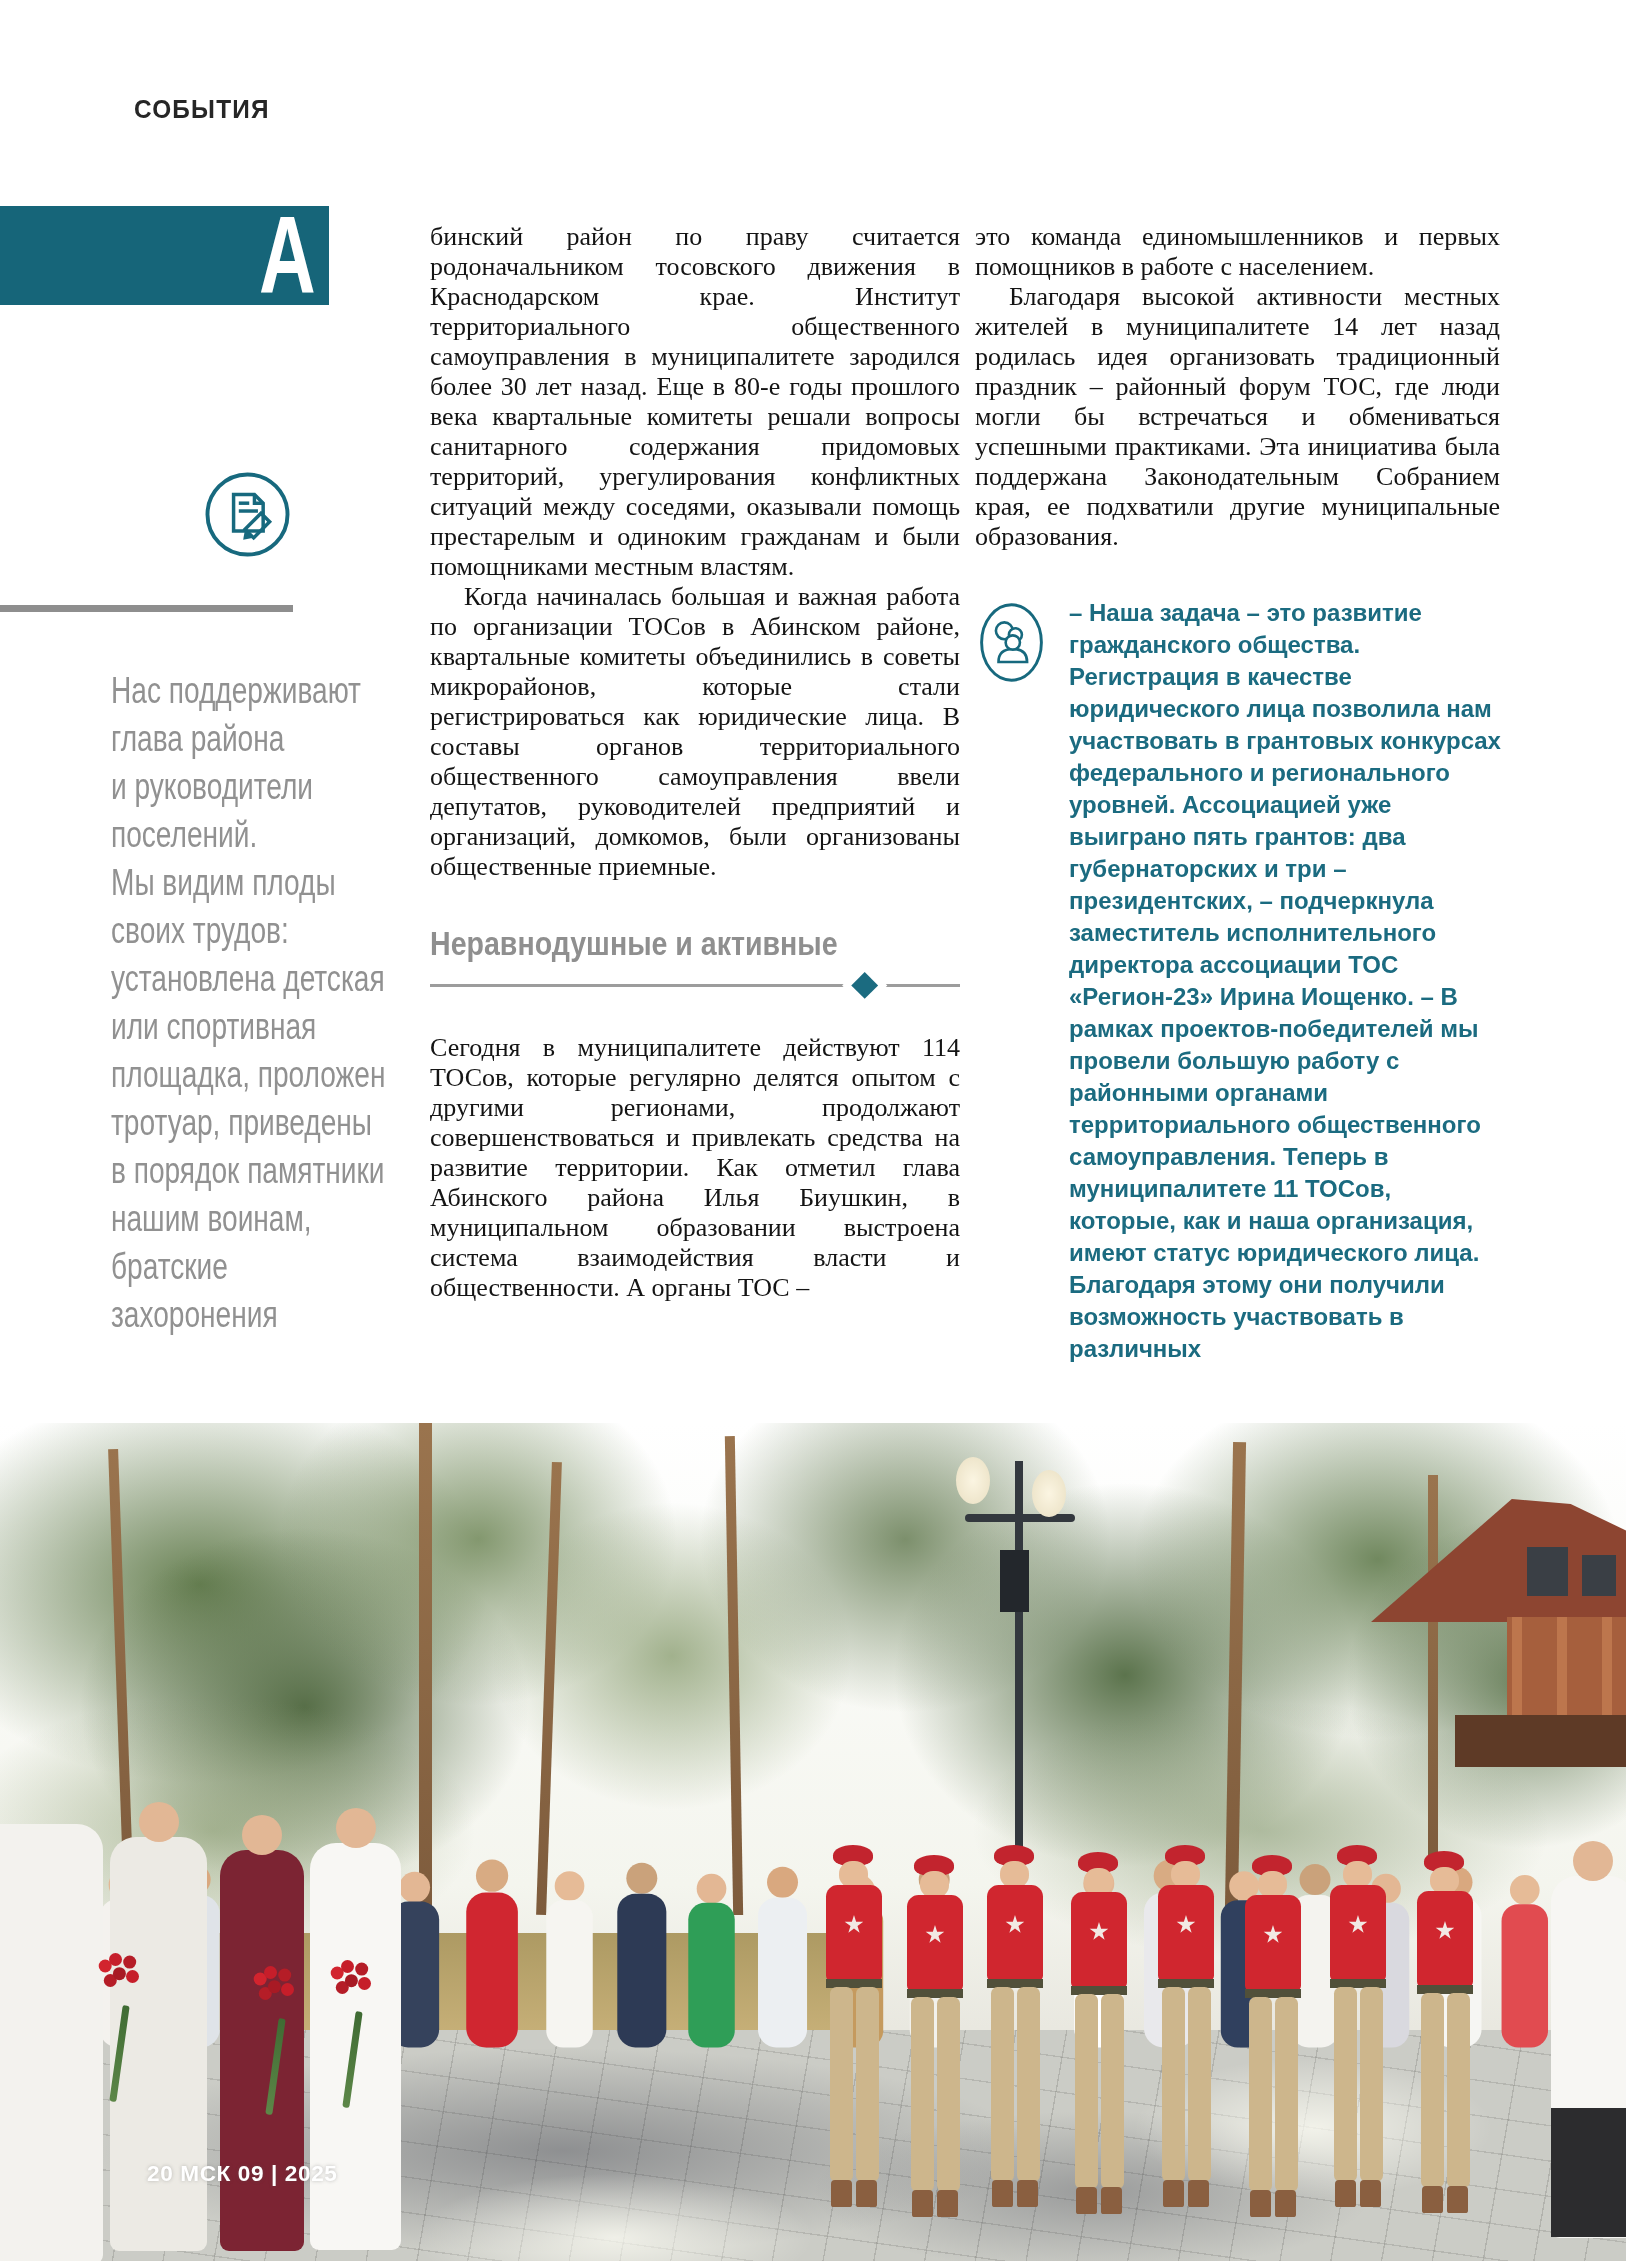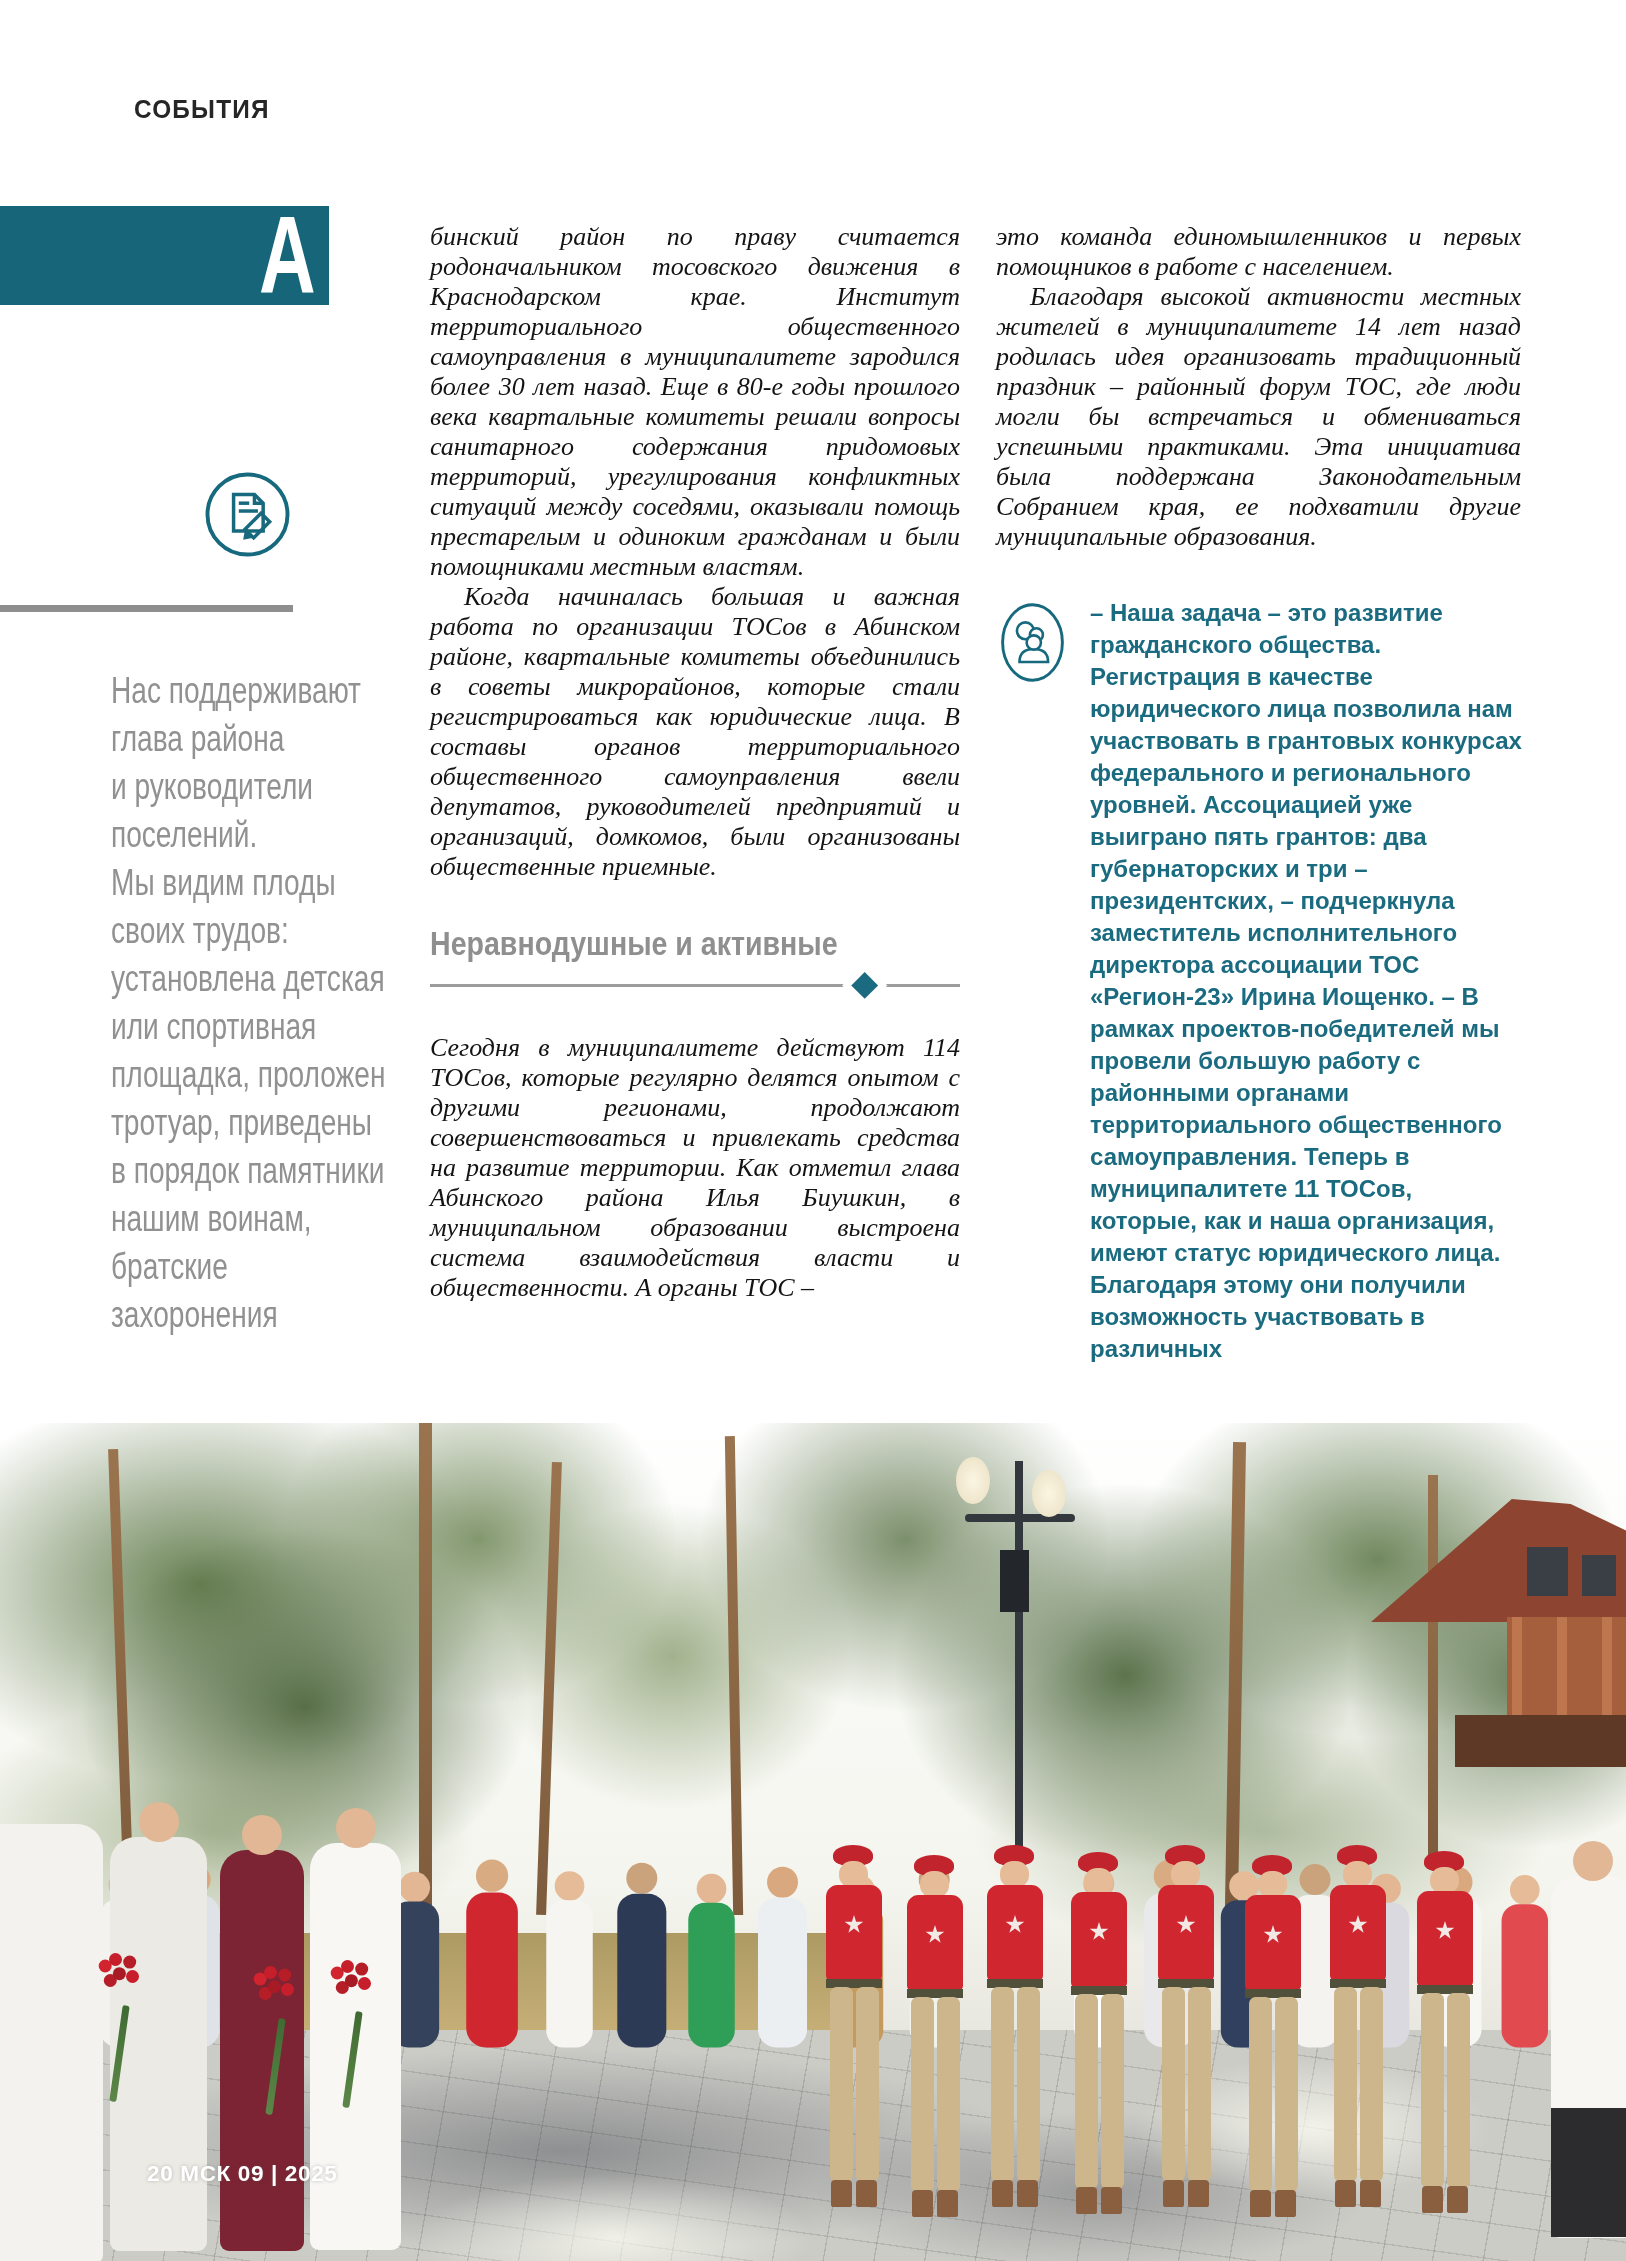--- a/index.html
+++ b/index.html
@@ -28,23 +28,23 @@
   .gray-bar{position:absolute;left:0;top:605px;width:293px;height:6.5px;background:#8e8e8e;}
   
   .sidebar-quote{
     position:absolute;left:111px;top:667px;width:491px;
     font-family:"Liberation Sans",sans-serif;font-size:36px;line-height:48px;
     color:#919191;transform:scaleX(.78);transform-origin:left top;white-space:nowrap;
   }
   
   .col{position:absolute;top:222px;font-size:26px;line-height:30px;text-align:justify;
        color:#141414;hyphens:auto;}
-  .col p{margin:0;font-style:italic;}
+  .col p{margin:0;}
   .col1{left:430px;width:530px;}
-  .col2{left:996px;width:525px;}
+  .col2{left:975px;width:525px;}
   .indent{text-indent:34px;}
   .subhead{
     font-family:"Liberation Sans",sans-serif;font-weight:700;font-size:34px;line-height:36px;
     color:#8f8f8f;margin:43px 0 0 0;transform:scaleX(.84);transform-origin:left top;
     white-space:nowrap;text-align:left;
   }
   .rule-row{position:relative;height:22px;margin:14.2px 0 36px 0;}
   .rule-line{position:absolute;left:0;right:0;top:9px;height:3.2px;background:#9c9c9c;}
   .diamond{
     position:absolute;left:425px;top:1.3px;width:19.4px;height:19.4px;background:#1b6b80;

